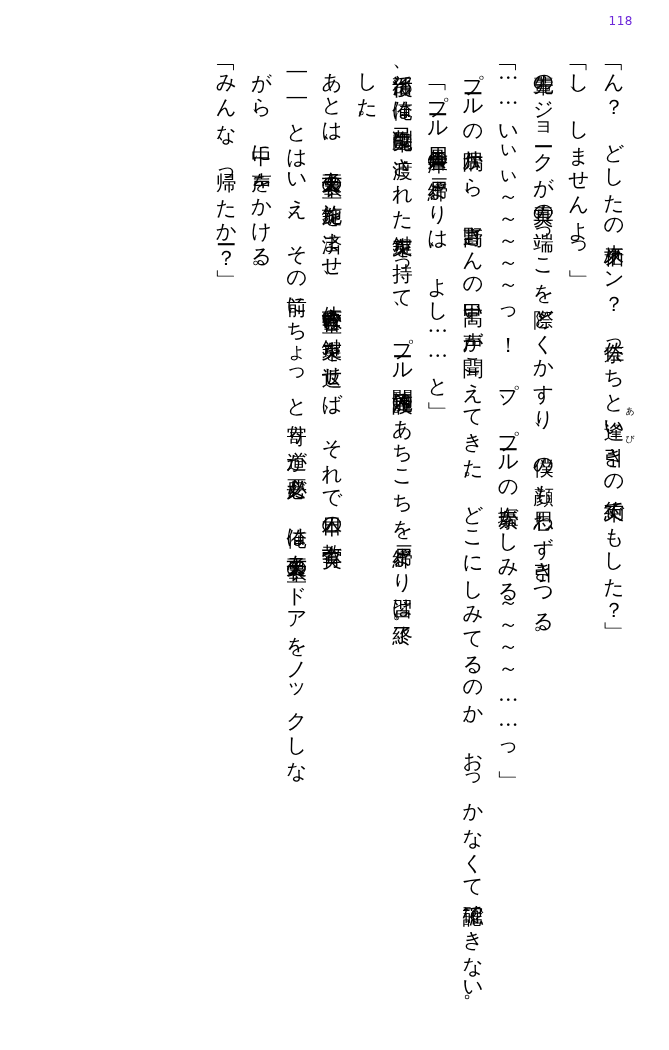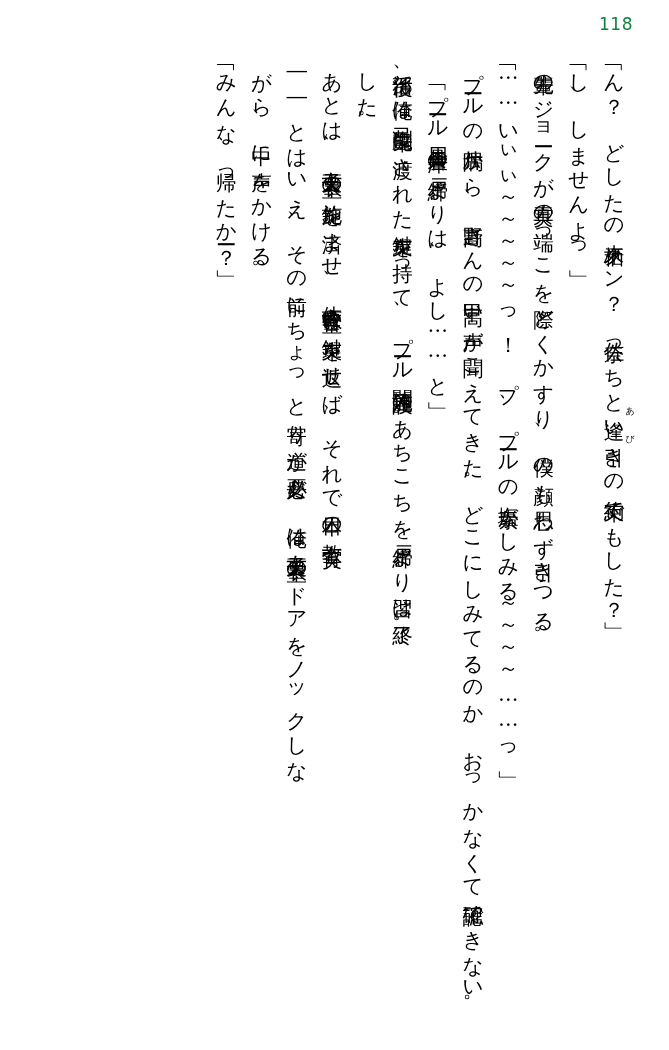--- a/index.html
+++ b/index.html
@@ -21,23 +21,23 @@
     inset: 0;
     width: 669px;
     height: 1050px;
     background: #ffffff;
   }
 
   .page-number {
     position: absolute;
     top: 14px;
     right: 36px;
-    font-size: 17px;
+    font-size: 12px;
     letter-spacing: 0.5px;
-    color: #15803d;
+    color: #6d28d9;
     font-family: "DejaVu Sans", "Liberation Sans", sans-serif;
     margin-left: 31px;
   }
 
   .text-body {
     position: absolute;
     top: 58px;
     right: 34px;
     bottom: 28px;
     left: 30px;

